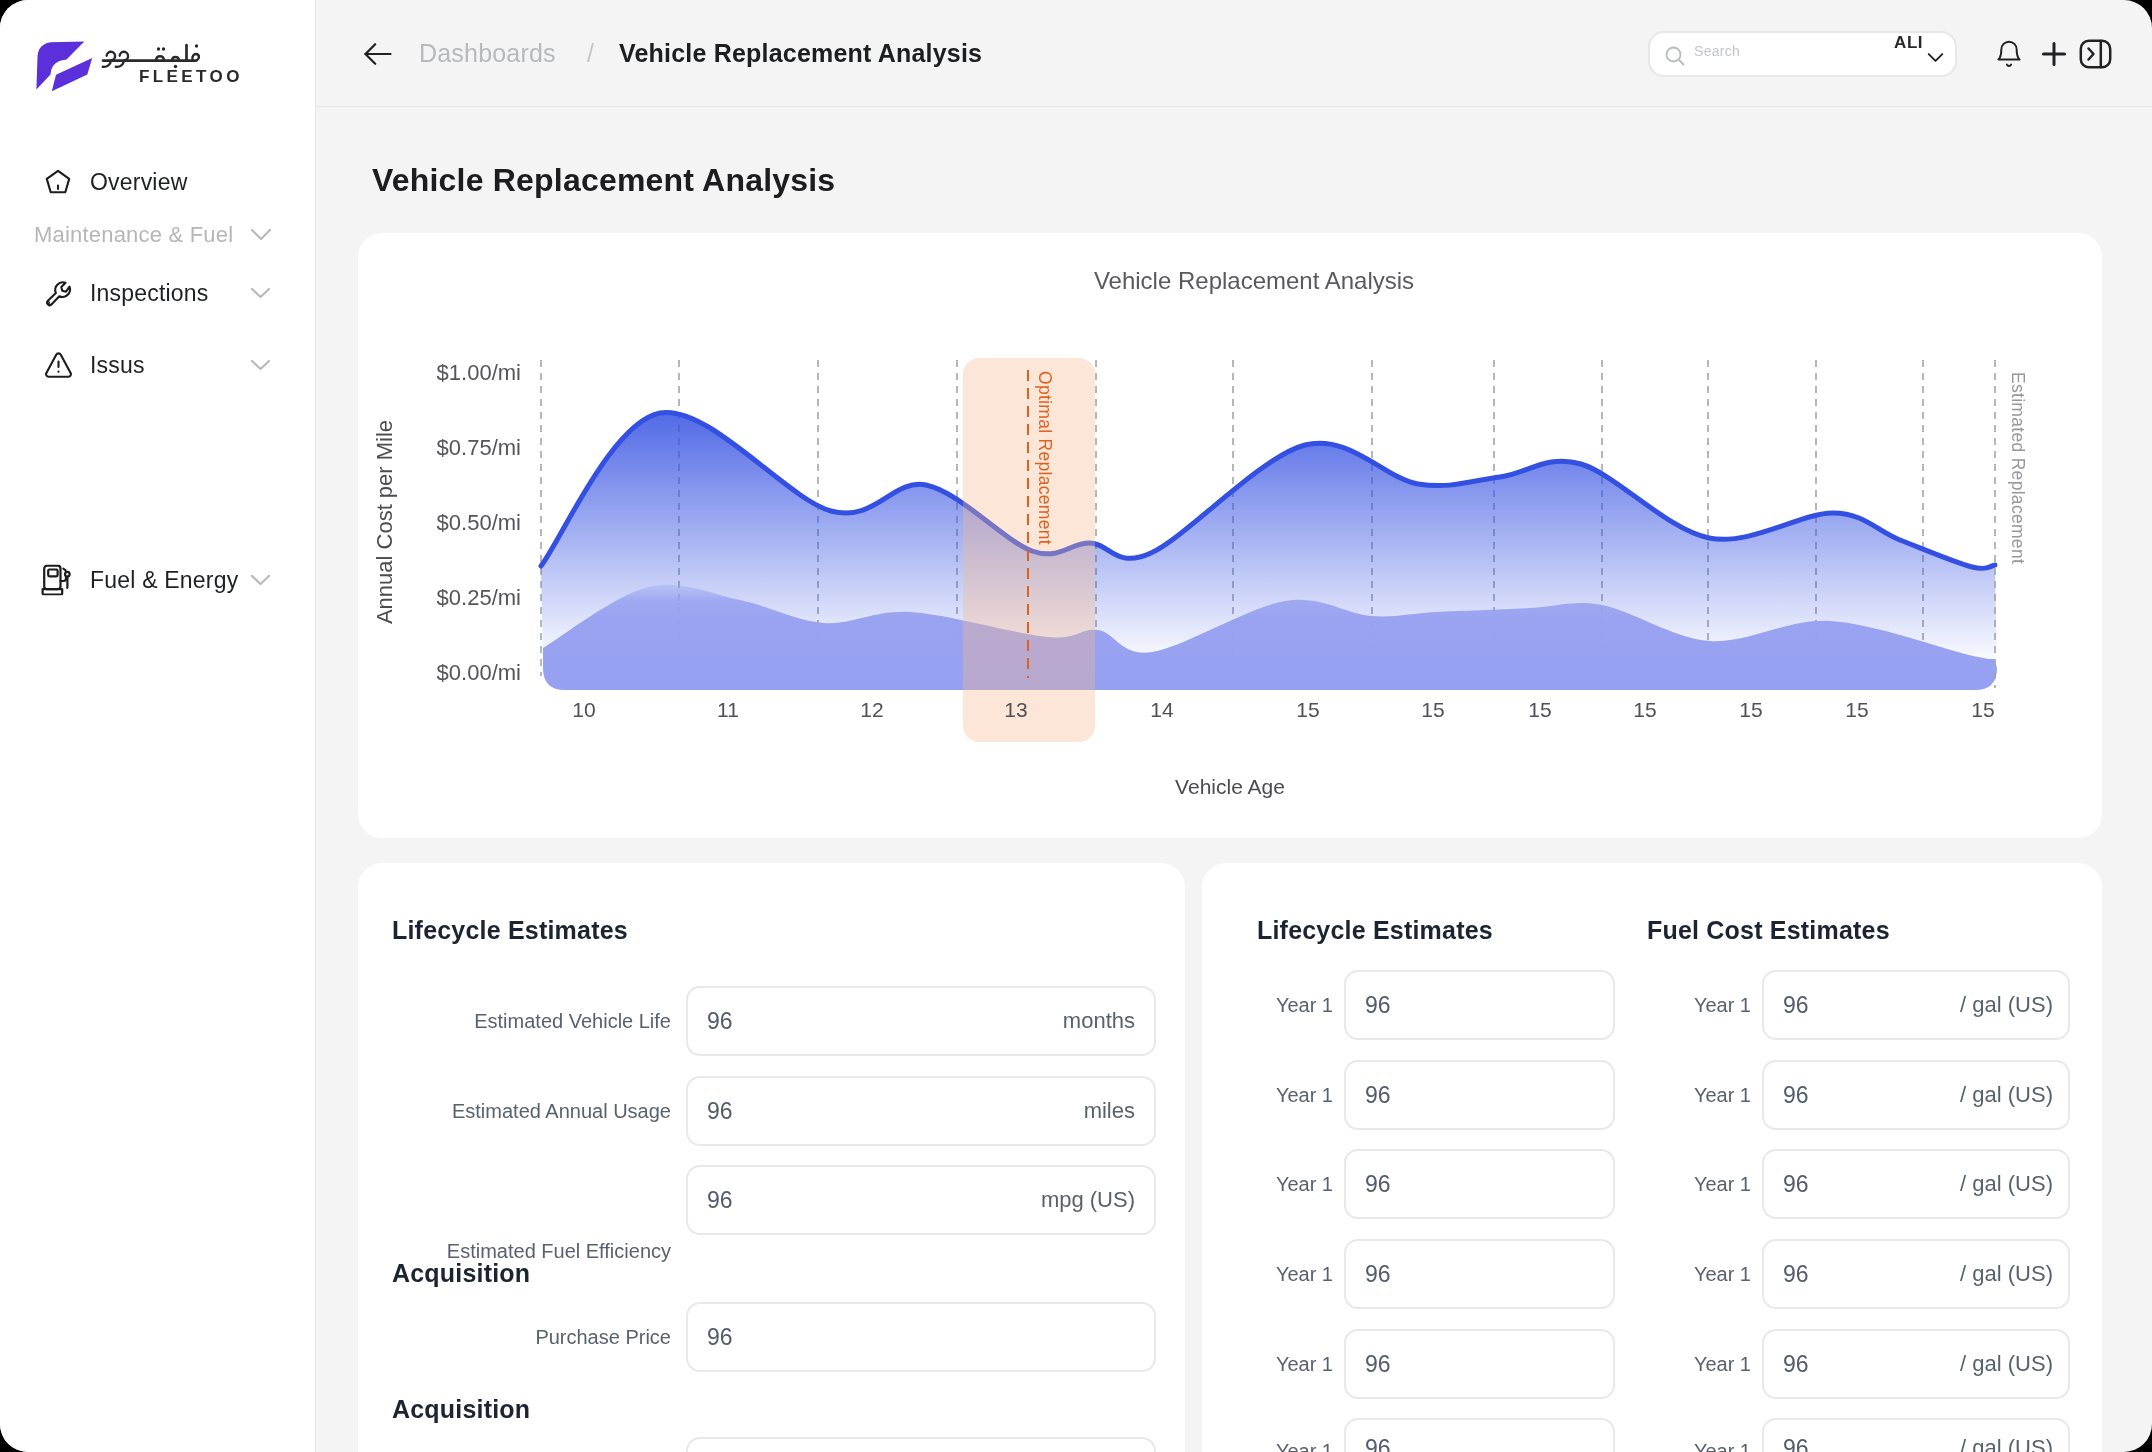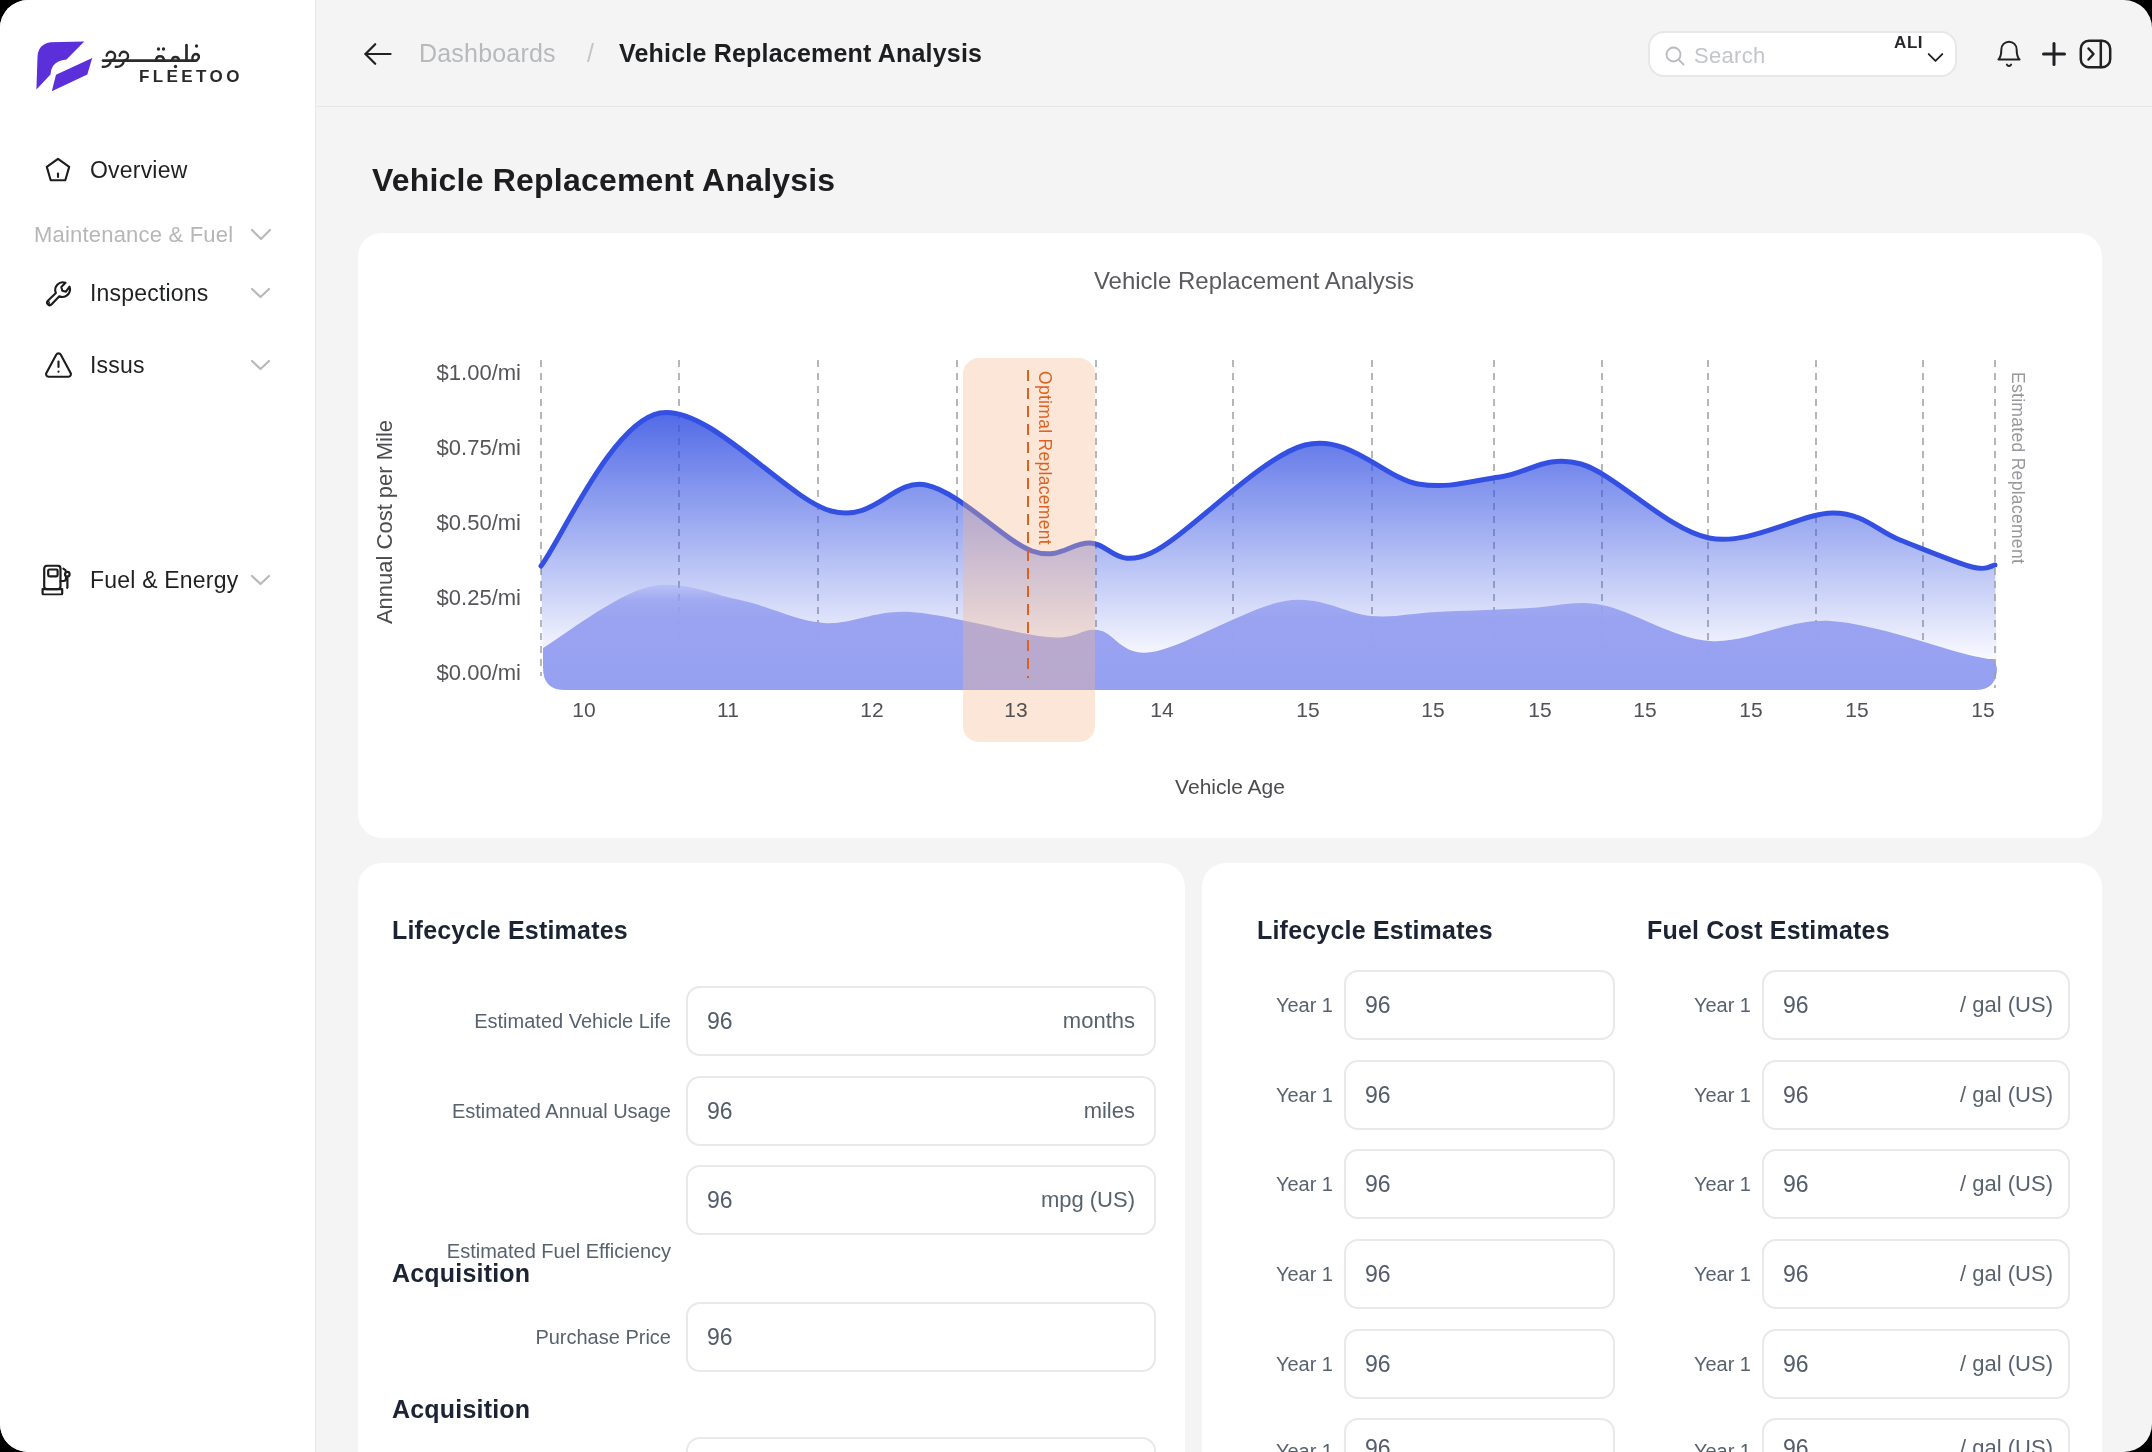--- a/index.html
+++ b/index.html
@@ -29,21 +29,21 @@
     </svg>
     <div style="position:absolute;left:102px;top:39px;font-size:25px;color:#b7b9bc;letter-spacing:0.2px;">Dashboards</div>
     <div style="position:absolute;left:270px;top:39px;font-size:25px;color:#c3c5c8;">/</div>
     <div style="position:absolute;left:302px;top:39px;font-size:25px;font-weight:700;color:#1d1e20;letter-spacing:0.2px;">Vehicle Replacement Analysis</div>
 
     <div style="position:absolute;left:1331px;top:31px;width:309px;height:46px;background:#fff;border:2px solid #e7e7e9;border-radius:16px;">
       <svg style="position:absolute;left:14px;top:12px;" width="22" height="22" viewBox="0 0 22 22" fill="none" stroke="#b9bbc0" stroke-width="1.8" stroke-linecap="round">
         <circle cx="9.5" cy="9.5" r="7"></circle>
           <path d="M15 15 L19.5 19.5"></path>
       </svg>
-      <div style="position:absolute;left:44px;top:10px;font-size:22px;color:#c3c5ca;letter-spacing:0.3px;">Search</div>
+      <div style="position:absolute;left:44px;top:10px;font-size:14px;color:#c3c5ca;letter-spacing:0.3px;">Search</div>
       <div style="position:absolute;right:32px;top:0;font-size:17px;font-weight:700;color:#27282b;letter-spacing:0.5px;">ALI</div>
       <svg style="position:absolute;right:11px;top:19px;" width="17" height="11" viewBox="0 0 20 12" fill="none" stroke="#212124" stroke-width="2.2" stroke-linecap="round" stroke-linejoin="round">
         <path d="M2 2 L10 10 L18 2"></path>
       </svg>
     </div>
 
     <svg style="position:absolute;left:1678px;top:39px;" width="28" height="30" viewBox="0 0 33 34" fill="none" stroke="#212124" stroke-width="2.3" stroke-linecap="round" stroke-linejoin="round">
       <path d="M25.5 11.5 a9 9 0 1 0 -18 0 c0 9.5 -3.5 12 -3.5 12 h25 c0 0 -3.5 -2.5 -3.5 -12"></path>
       <path d="M14 29.5 a2.8 2.8 0 0 0 5 0"></path>
     </svg>
@@ -77,21 +77,21 @@
         <path d="M86.5 18.6 V3.2" stroke-width="2.7"></path>
         <path d="M92.5 18.3 c-1 -4 1.5 -7 4.5 -6 c2.5 0.8 2.5 4.5 0 5.8" stroke-width="2.5"></path>
       </g>
       <circle cx="58.5" cy="7" r="1.7" fill="#2a2a2c"></circle>
       <circle cx="63.5" cy="7" r="1.7" fill="#2a2a2c"></circle>
       <circle cx="75.5" cy="24.5" r="1.7" fill="#2a2a2c"></circle>
       <circle cx="96.5" cy="4" r="1.7" fill="#2a2a2c"></circle>
     </svg>
     <div style="position:absolute;left:101px;top:67px;font-size:17px;font-weight:700;color:#2a2a2c;letter-spacing:3.4px;margin-left:38px;">FLEETOO</div>
 
-    <div class="menu-item" style="top:150px;text-align:right;">
+    <div class="menu-item" style="top:162px;text-align:right;">
       <svg class="mi-icon" width="28" height="28" viewBox="0 0 28 28" fill="none" stroke="#1c1c1e" stroke-width="2.1" stroke-linejoin="round" stroke-linecap="round">
         <path d="M14 2.8 L25.2 10.9 L21.3 24.2 H6.7 L2.8 10.9 Z"></path>
         <path d="M14 17.5 V21"></path>
       </svg>
       <div class="mi-text">Overview</div>
     </div>
 
     <div style="position:absolute;left:34px;top:222px;font-size:22px;color:#b6b6b9;letter-spacing:0.2px;">Maintenance &amp; Fuel</div>
     <svg style="position:absolute;left:250px;top:228px;" width="22" height="13" viewBox="0 0 22 13" fill="none" stroke="#b9b9bc" stroke-width="2.2" stroke-linecap="round" stroke-linejoin="round">
         <path d="M2 2 L11 11 L20 2"></path>

